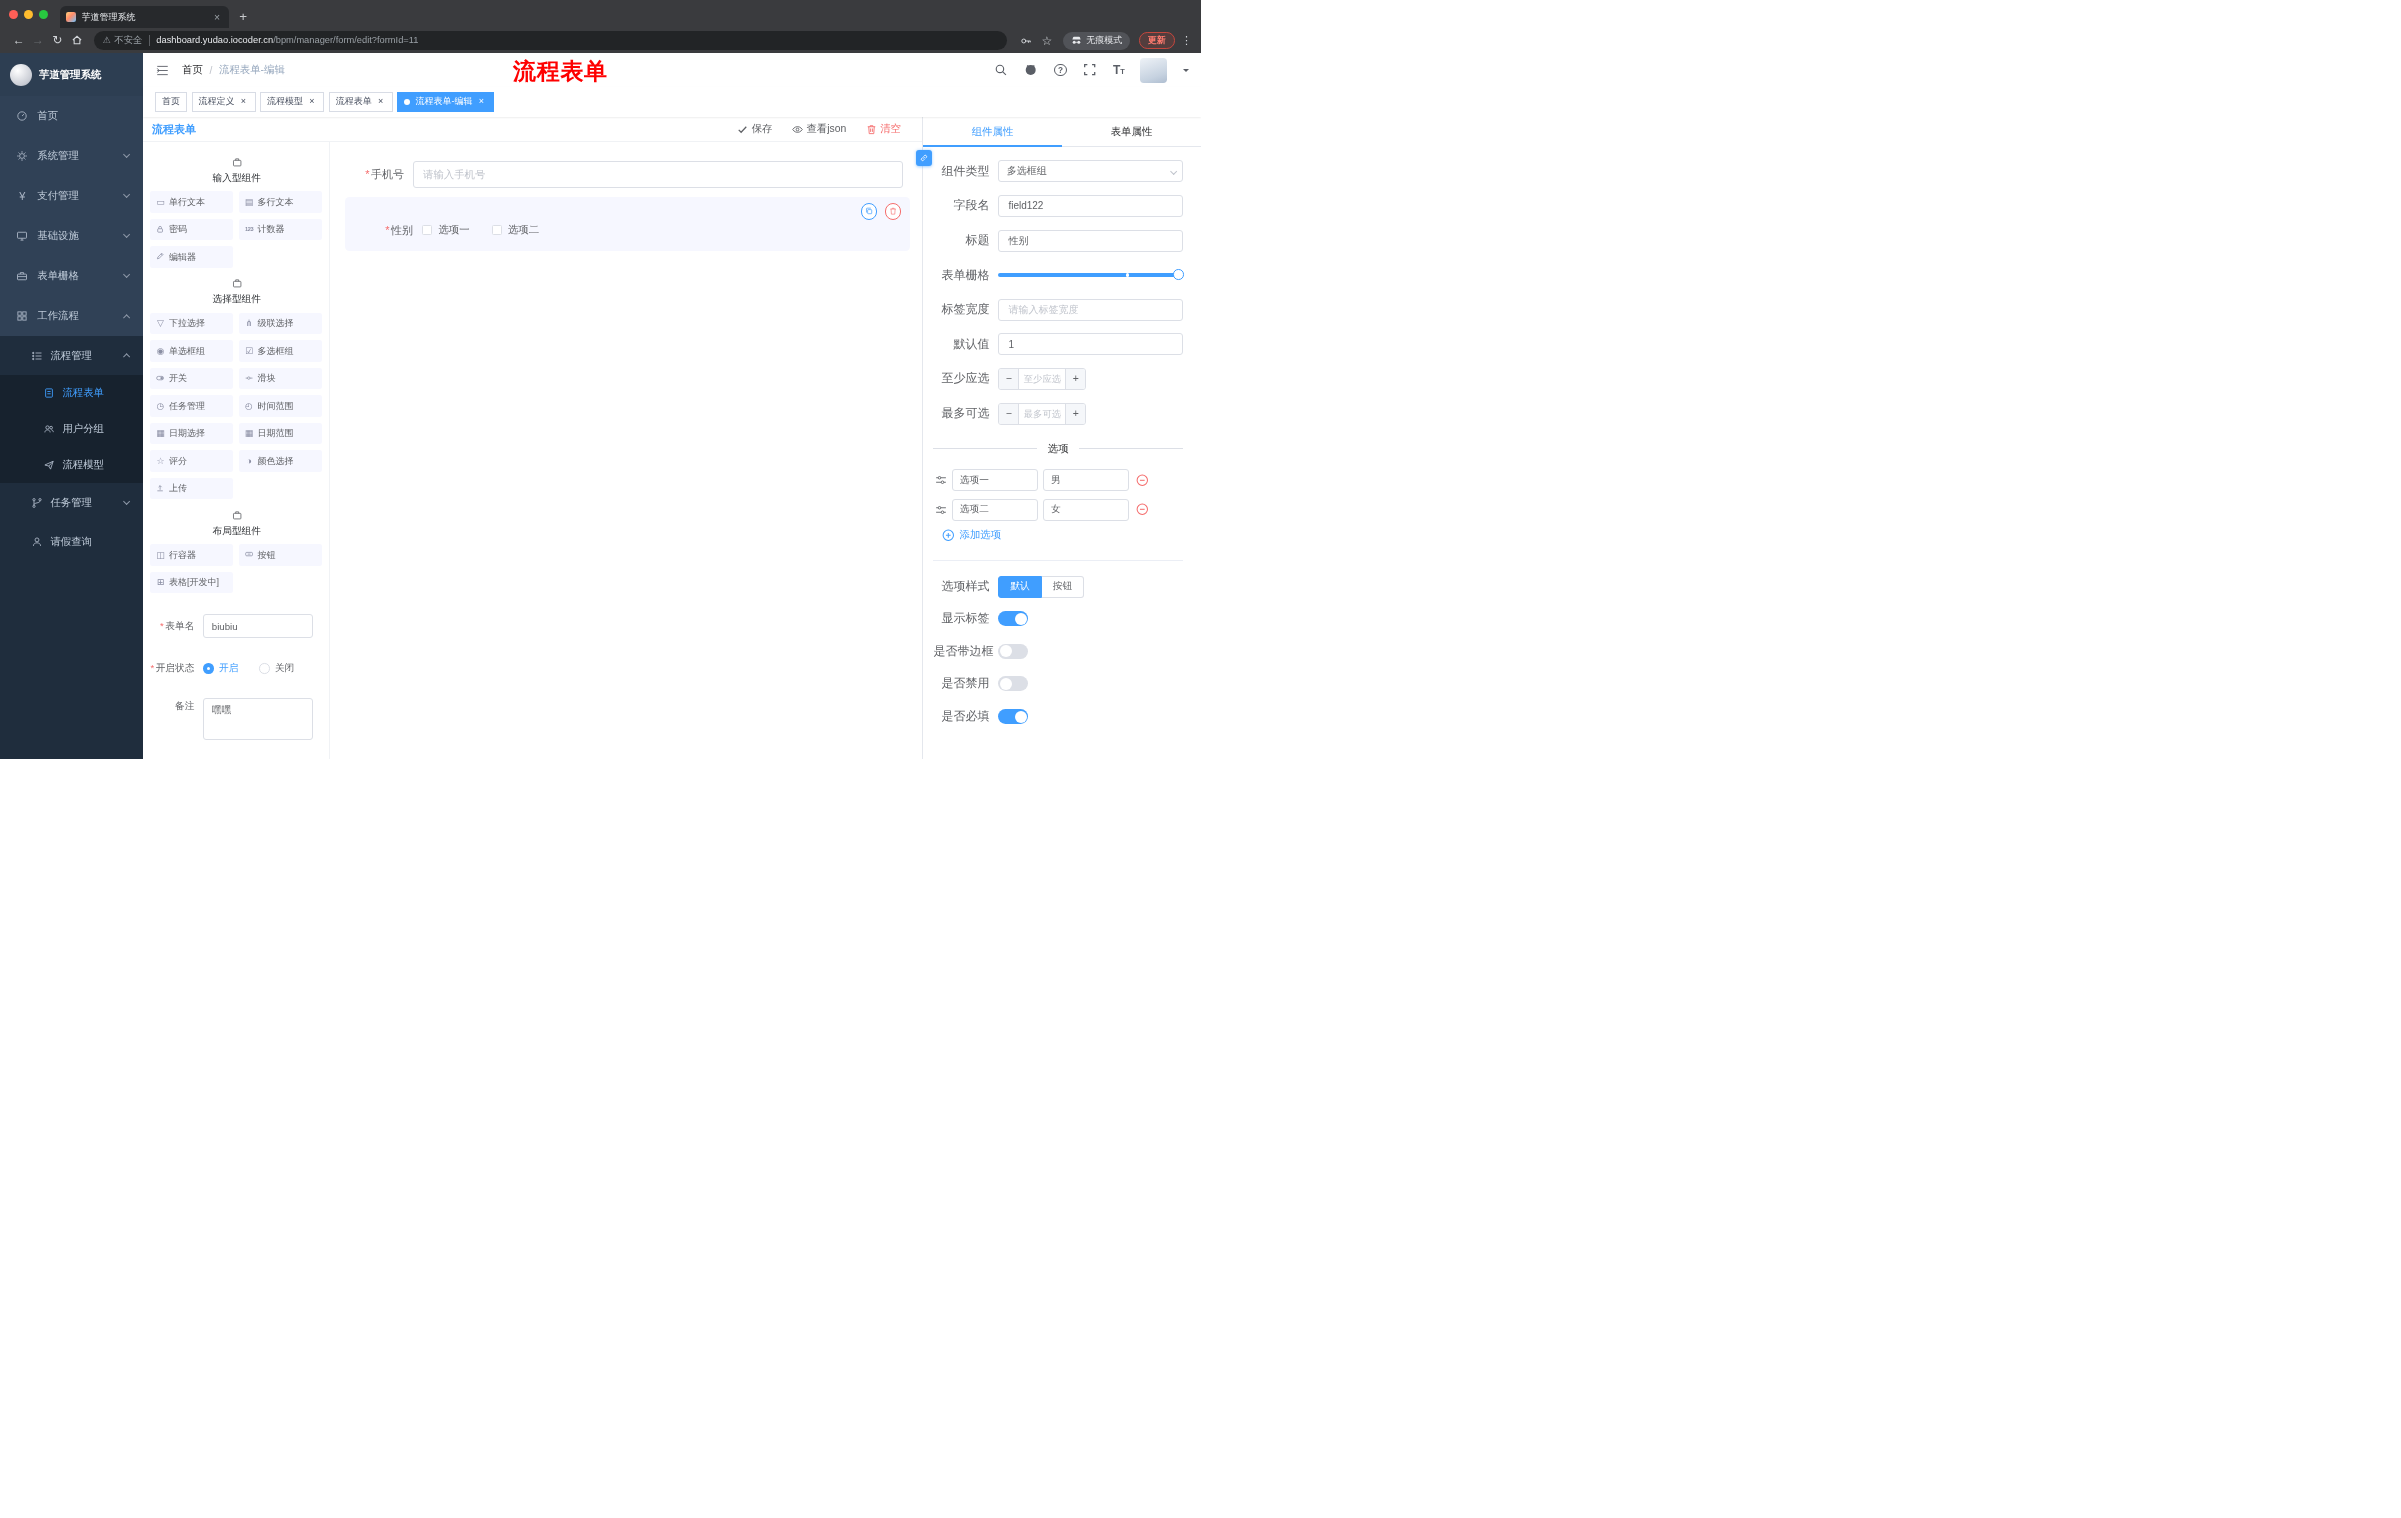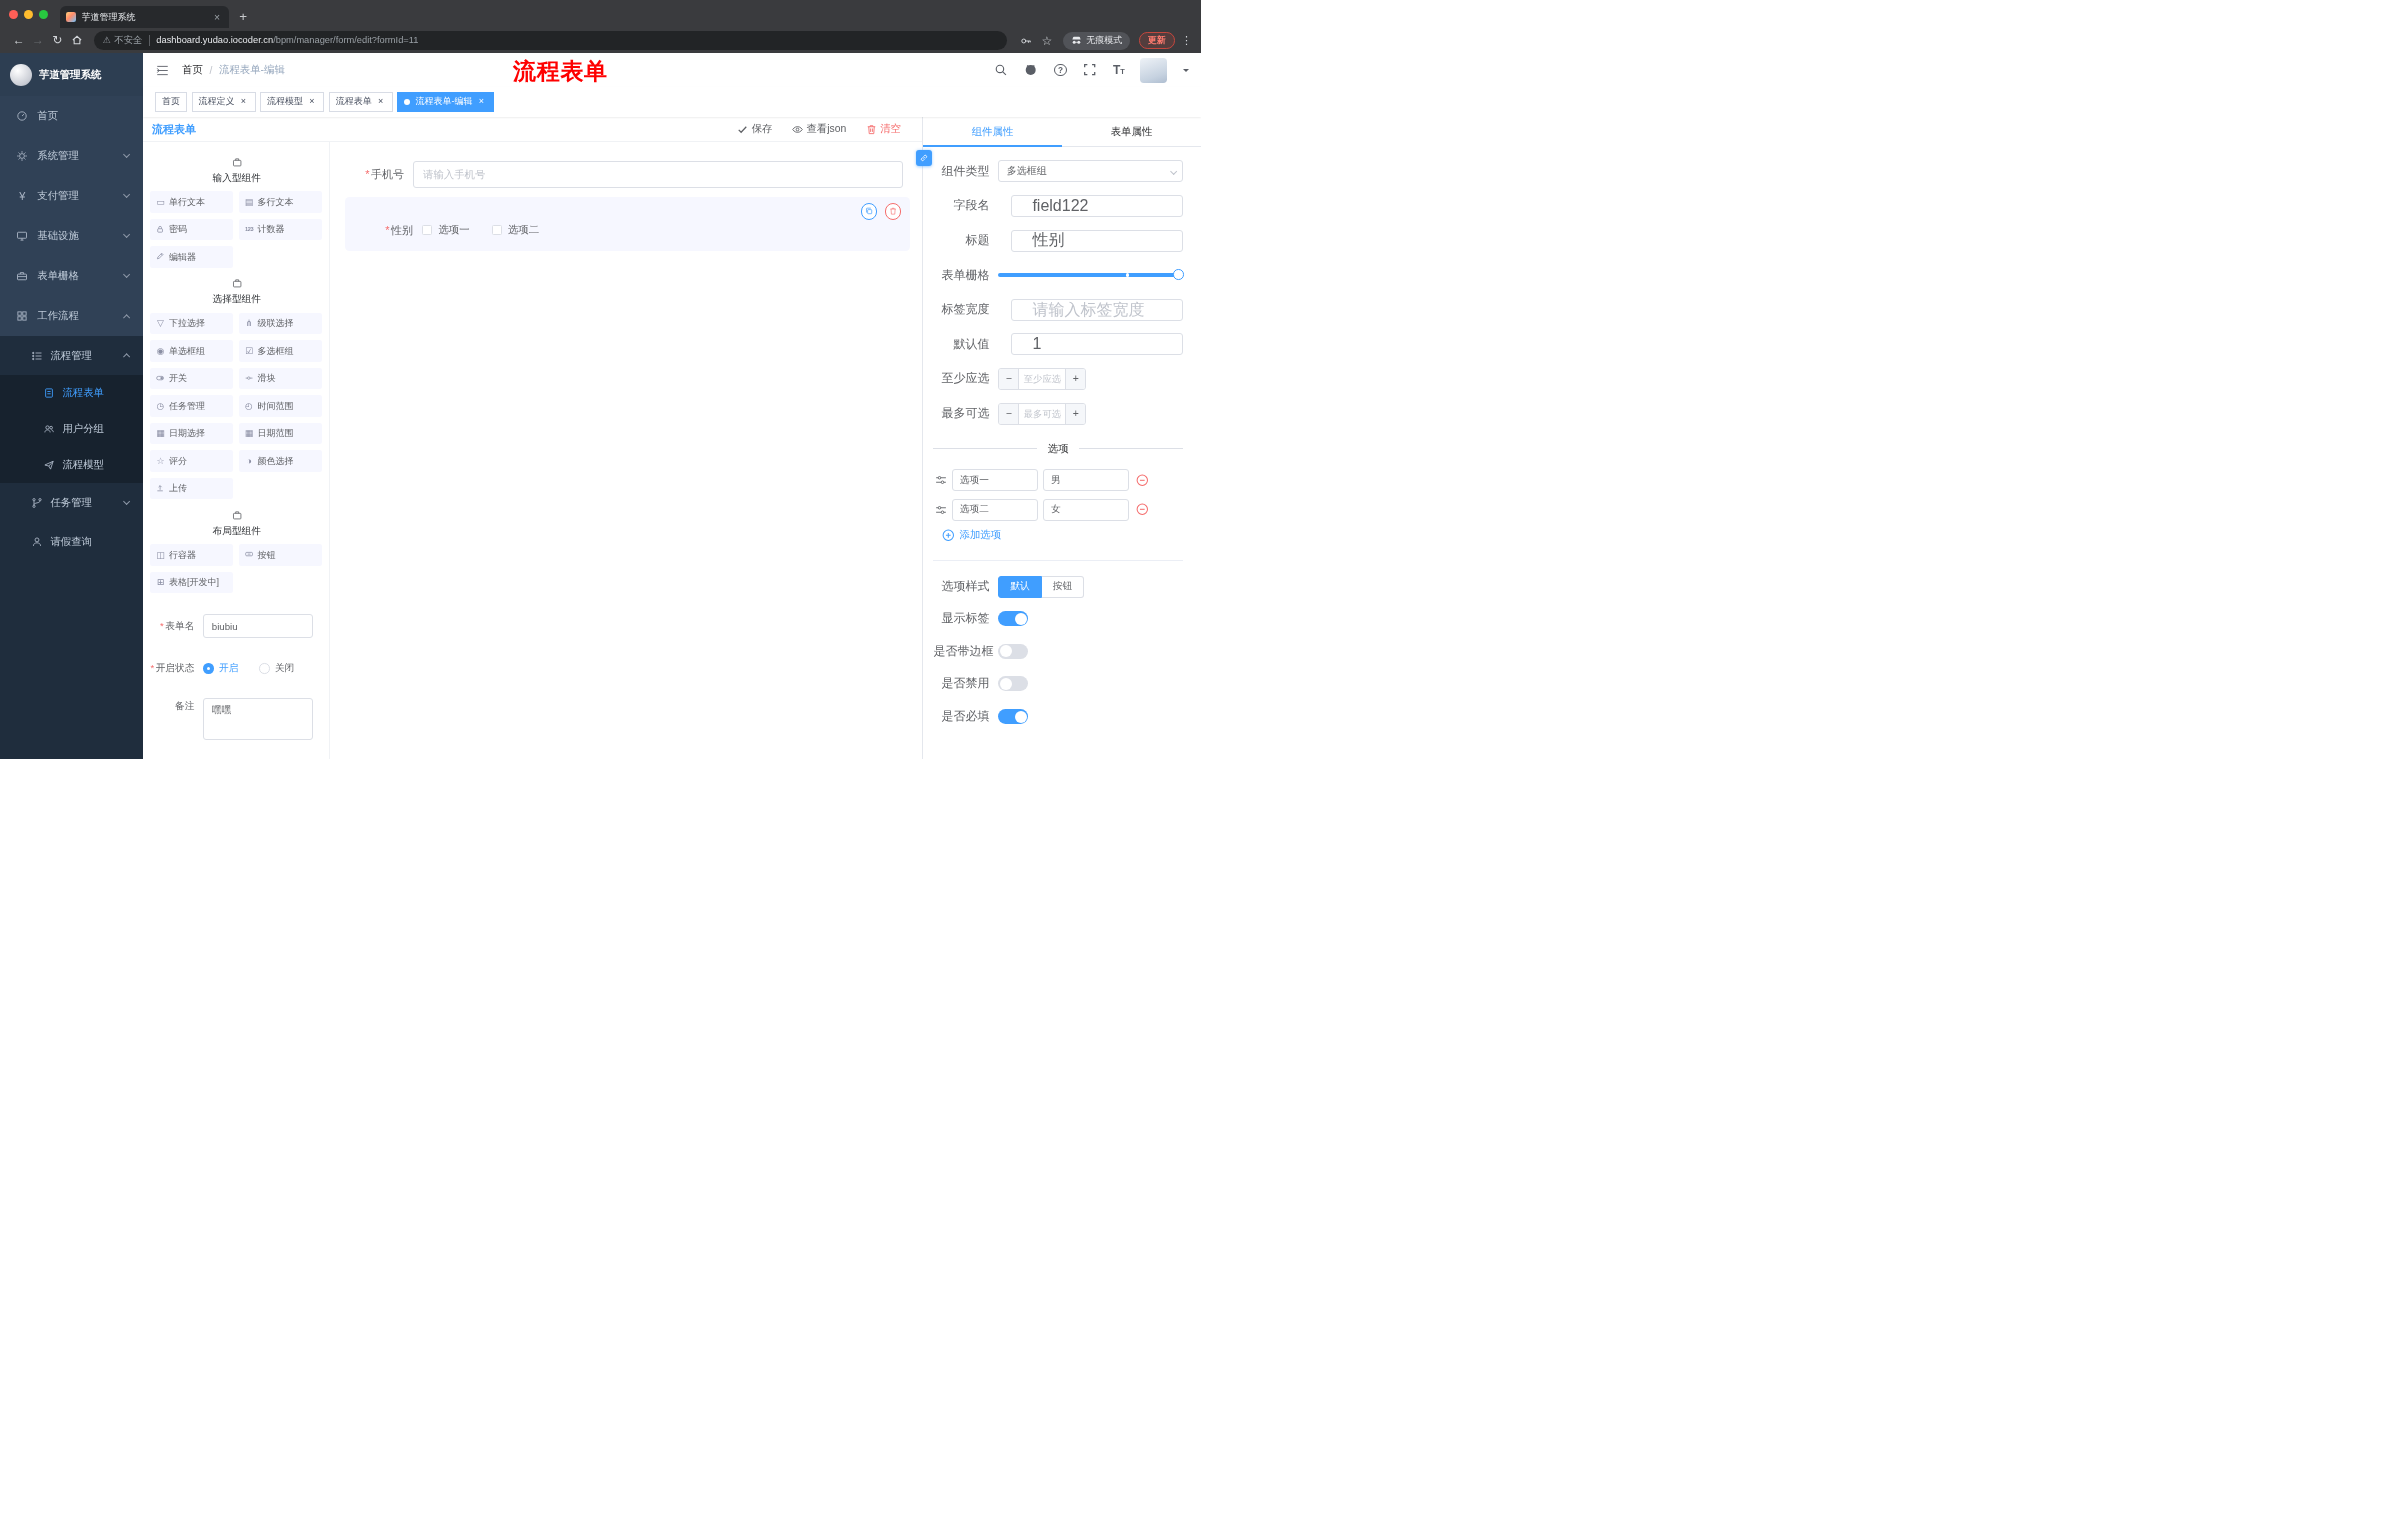--- a/index.html
+++ b/index.html
@@ -139,21 +139,21 @@
   .insp-tab { flex:1; display:flex; align-items:center; justify-content:center; font-size:10.4px; color:#303133; cursor:pointer; position:relative; }
   .insp-tab.active { color:#409eff; }
   .insp-tab.active::after { content:''; position:absolute; left:0; right:0; bottom:-0.7px; height:1.5px; background:#409eff; }
   .link-btn { position:absolute; left:-6.7px; top:33px; width:15.6px; height:15.6px; background:#409eff; border-radius:3px; display:flex; align-items:center; justify-content:center; cursor:pointer; z-index:3; box-shadow:0 0.7px 3px rgba(64,158,255,.5); }
   .link-btn svg { width:9.7px; height:9.7px; color:#fff; }
   .insp-body { flex:1; padding:13.4px 18px 0 10.4px; overflow:hidden; }
   .prop-row { display:flex; align-items:center; margin-bottom:12.6px; }
   .p-label { width:65px; text-align:right; padding-right:9px; font-size:12px; color:#606266; flex-shrink:0; white-space:nowrap; }
   .p-select { flex:1; height:22px; border:0.7px solid #dcdfe6; border-radius:3px; padding:0 18px 0 7.4px; font-size:10px; color:#606266; display:flex; align-items:center; position:relative; cursor:pointer; background:#fff; }
   .p-select .car { position:absolute; right:6.7px; top:9px; width:5.2px; height:5.2px; border-right:1px solid #c0c4cc; border-bottom:1px solid #c0c4cc; transform:rotate(45deg) translateY(-1.5px); }
-  .p-input { flex:1; height:22px; border:0.7px solid #dcdfe6; border-radius:3px; padding:0 20px; font-size:16px; color:#606266; outline:none; min-width:0; font-family:inherit;margin-left:13px; }
+  .p-input { flex:1; height:22px; border:0.7px solid #dcdfe6; border-radius:3px; padding:0 9px; font-size:10px; color:#606266; outline:none; min-width:0; font-family:inherit; }
   .slider { flex:1; position:relative; height:22px; display:flex; align-items:center; cursor:pointer; }
   .slider-track { width:100%; height:4.5px; border-radius:2.2px; background:#409eff; }
   .slider-stop { position:absolute; left:69%; top:9.3px; width:3.7px; height:3.7px; border-radius:50%; background:#fff; }
   .slider-handle { position:absolute; right:-0.7px; top:5.2px; width:10.4px; height:10.4px; border-radius:50%; background:#fff; border:1.5px solid #409eff; cursor:grab; }
   .stepper { width:88px; height:22px; border:0.7px solid #dcdfe6; border-radius:3px; display:flex; overflow:hidden; }
   .stp-btn { width:20px; background:#f5f7fa; color:#606266; display:flex; align-items:center; justify-content:center; font-size:10.4px; cursor:pointer; flex-shrink:0; }
   .stp-btn.minus { border-right:0.7px solid #dcdfe6; }
   .stp-btn.plus { border-left:0.7px solid #dcdfe6; }
   .stp-input { flex:1; border:none; outline:none; text-align:center; font-size:9.3px; color:#606266; min-width:0; font-family:inherit; }
   .divider-text { position:relative; margin:16.3px 0 13.4px; text-align:center; }

